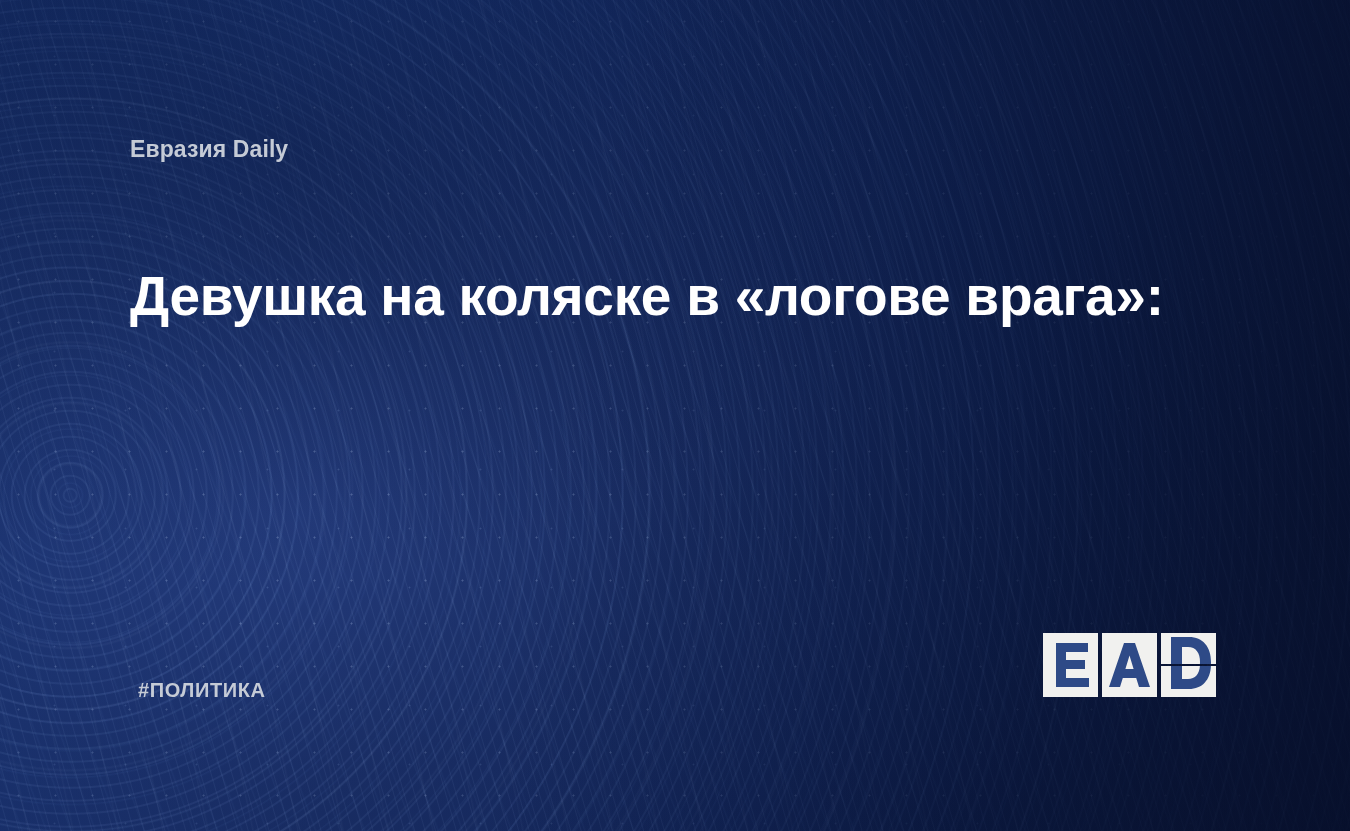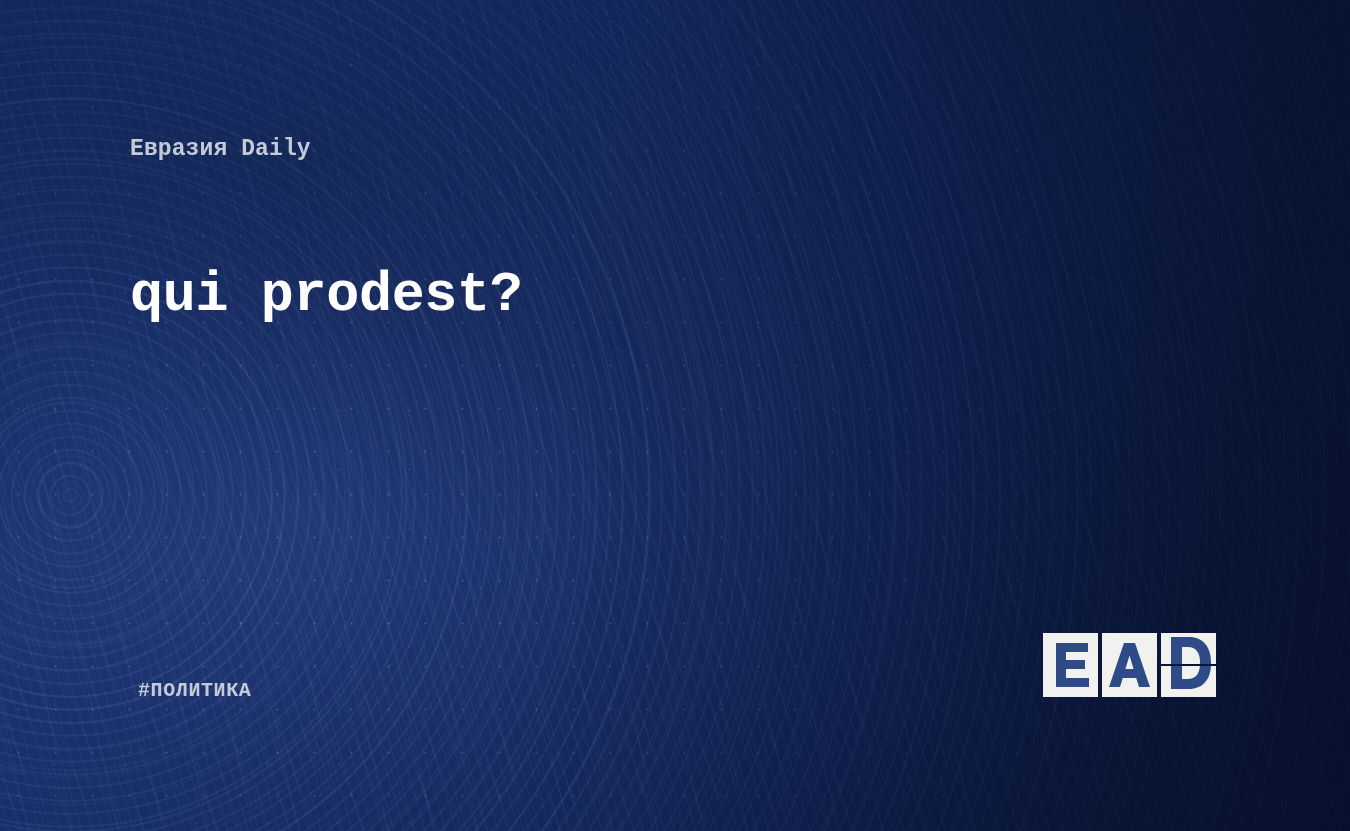--- a/index.html
+++ b/index.html
@@ -11,21 +11,20 @@
   body {
     font-family: "Liberation Sans", "DejaVu Sans", sans-serif;
   }
 
   .card {
     position: relative;
     width: 1350px;
     height: 831px;
     overflow: hidden;
     background: #13275c;
-    font-family: Liberation Mono, monospace;
   }
 
   
   .bg {
     position: absolute;
     inset: 0;
     z-index: 0;
     background:
       
       radial-gradient(ellipse 1250px 900px at 22% 62%,
@@ -218,21 +217,21 @@
   <div class="arcs"></div>
   <div class="streaks"></div>
   <div class="speckle"></div>
   <div class="veil"></div>
 
   <div class="content">
 
     <div class="site-name">Евразия Daily</div>
 
     <h1 class="headline">
-      <span class="headline-line">qui prodest?</span>
+      <span class="headline-line">Девушка на коляске в «логове врага»:</span>
     </h1>
 
     <div class="tag">#ПОЛИТИКА</div>
 
     <div class="logo">
 
       <div class="logo-tile">
         <svg width="55" height="64" viewBox="0 0 55 64" aria-hidden="true">
           <path d="M13 10 H45 V19 H23 V27 H42 V36 H23 V45 H46 V54 H13 Z" fill="#2e4a87"></path>
         </svg>

